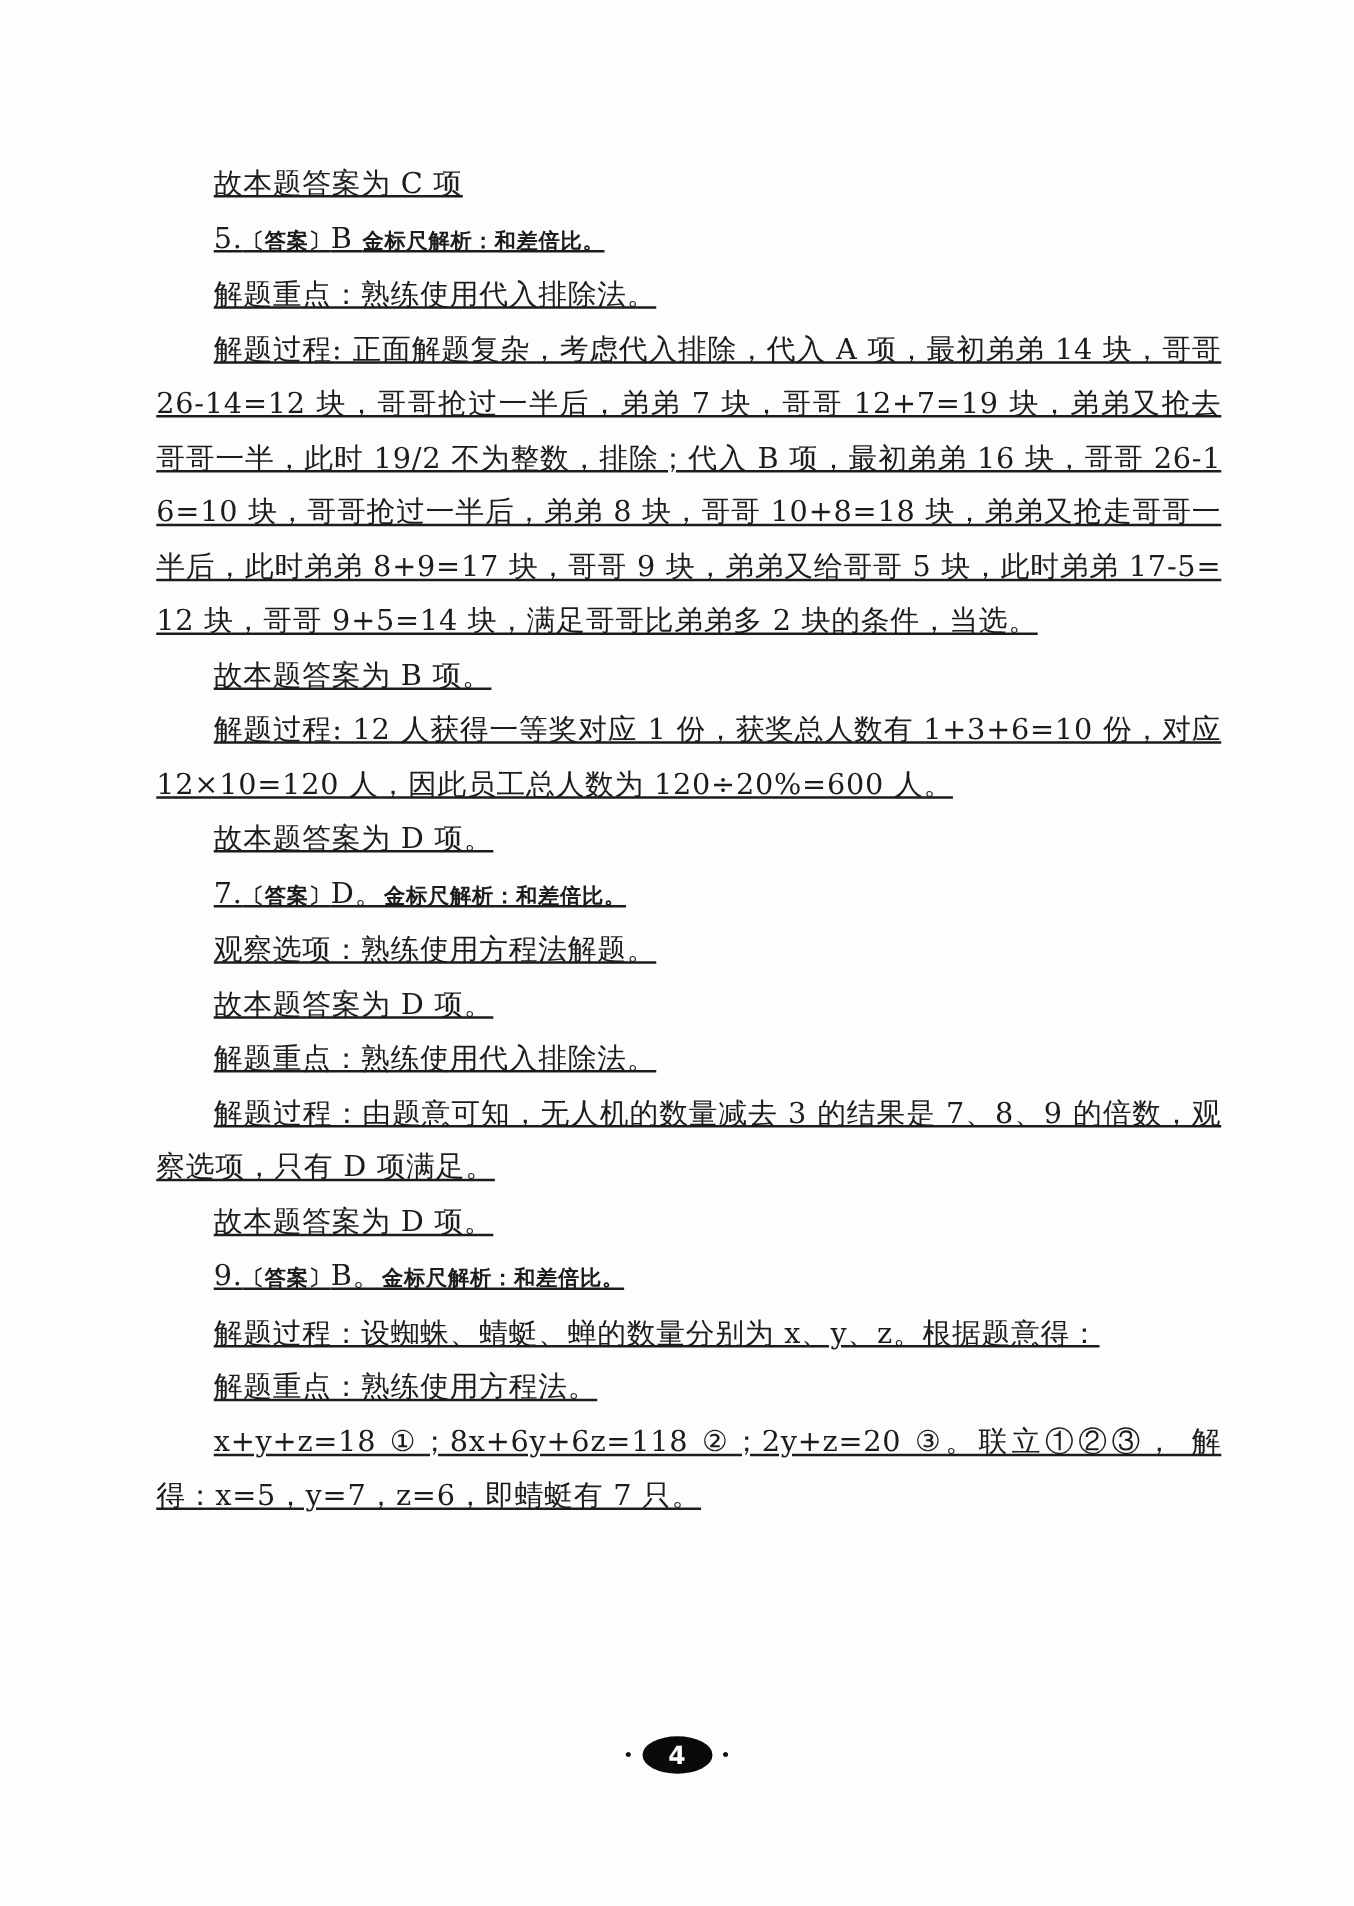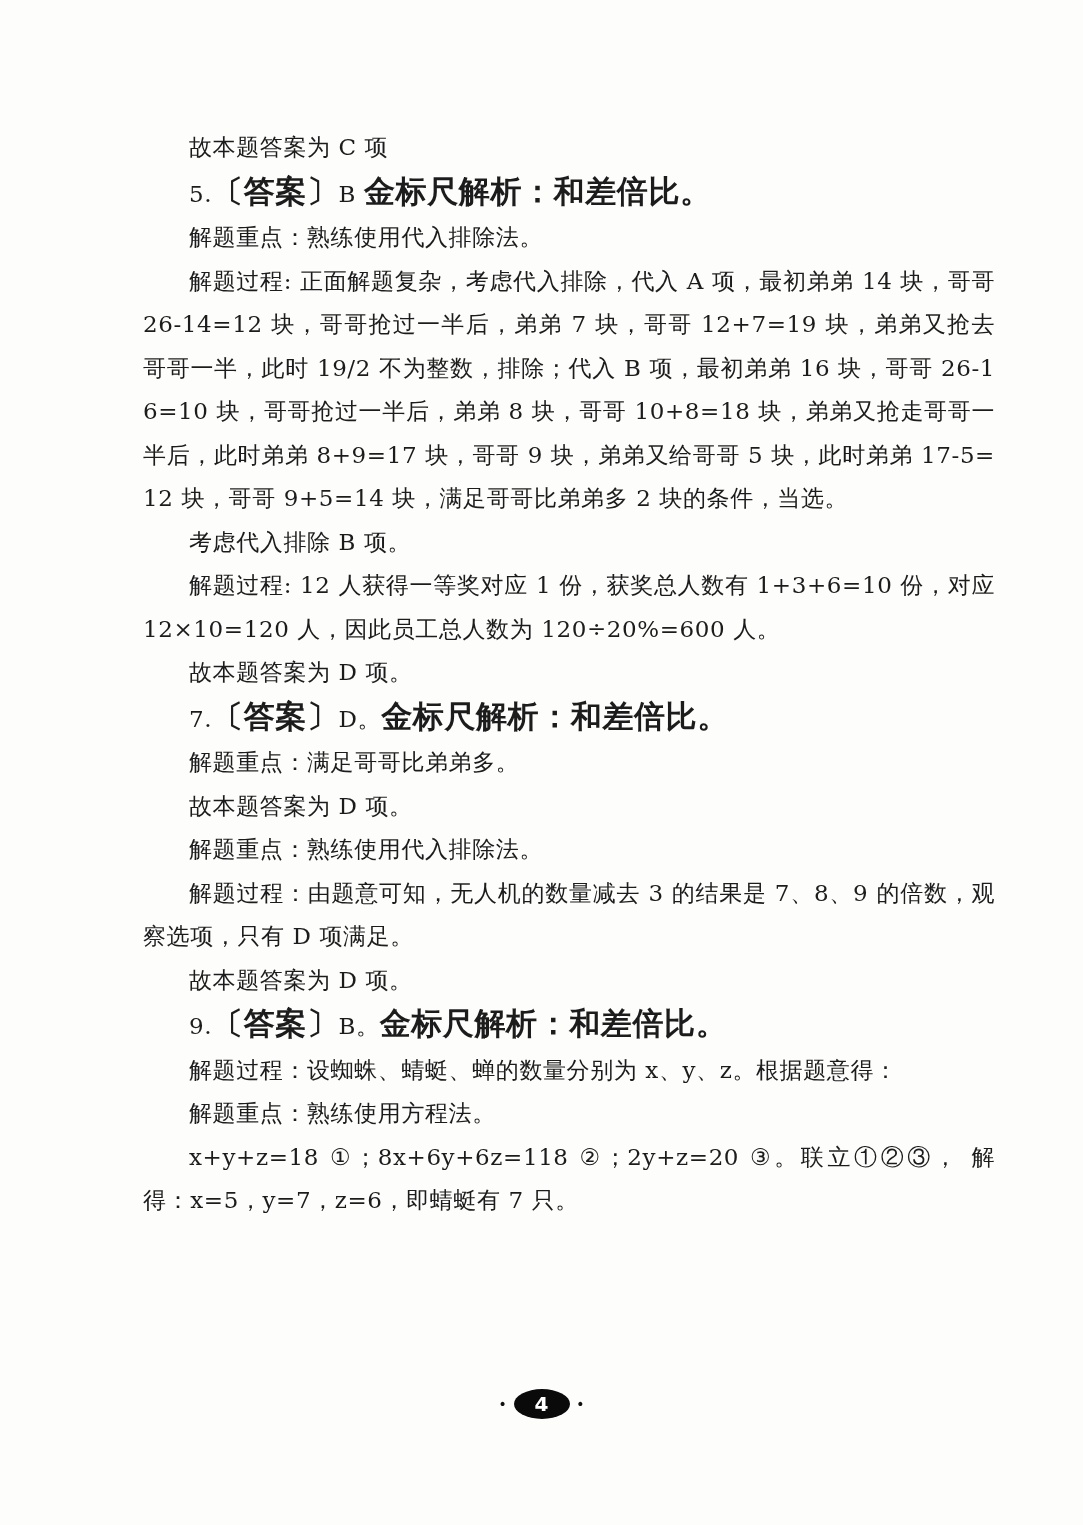--- a/index.html
+++ b/index.html
@@ -10,36 +10,37 @@
     color: #1c1c1c;
     overflow: hidden;
   }
   .page {
     position: relative;
     width: 1083px; height: 1525px;
     background: #fdfdfc;
   }
   .content {
     position: absolute;
-    top: 126px; left: 143px;
+    top: 126px; left: 125px;
     width: 852px;
+    text-decoration: underline;
   }
   .para {
     font-size: 23px;
     line-height: 43.5px;
     text-align: justify;
     text-justify: inter-character;
     letter-spacing: 0.6px;
     word-break: break-all;
   }
   .para.indent { text-indent: 2em; }
   .seg-bold {
     font-weight: 700;
     font-family: "DejaVu Sans", sans-serif;
-    font-size: 31px;
+    font-size: 17px;
   }
   .footer {
     position: absolute;
     top: 1389px; left: 0; right: 0;
     text-align: center;
     height: 34px;
   }
   .footer-inner {
     display: inline-flex;
     align-items: center;
@@ -66,25 +67,25 @@
 </style>
 </head>
 <body>
 
 <div class="page">
   <div class="content" id="content">
       <p class="para indent"><span class="seg">故本题答案为 C 项</span></p>
       <p class="para indent"><span class="seg">5.</span><span class="seg-bold">〔答案〕</span><span class="seg">B  </span><span class="seg-bold">金标尺解析：和差倍比。</span></p>
       <p class="para indent"><span class="seg">解题重点：熟练使用代入排除法。</span></p>
       <p class="para indent"><span class="seg">解题过程: 正面解题复杂，考虑代入排除，代入 A 项，最初弟弟 14 块，哥哥 26-14=12 块，哥哥抢过一半后，弟弟 7 块，哥哥 12+7=19 块，弟弟又抢去哥哥一半，此时 19/2 不为整数，排除；代入 B 项，最初弟弟 16 块，哥哥 26-16=10 块，哥哥抢过一半后，弟弟 8 块，哥哥 10+8=18 块，弟弟又抢走哥哥一半后，此时弟弟 8+9=17 块，哥哥 9 块，弟弟又给哥哥 5 块，此时弟弟 17-5=12 块，哥哥 9+5=14 块，满足哥哥比弟弟多 2 块的条件，当选。</span></p>
-      <p class="para indent"><span class="seg">考虑代入排除 B 项。</span></p>
+      <p class="para indent"><span class="seg">故本题答案为 B 项。</span></p>
       <p class="para indent"><span class="seg">解题过程: 12 人获得一等奖对应 1 份，获奖总人数有 1+3+6=10 份，对应 12×10=120 人，因此员工总人数为 120÷20%=600 人。</span></p>
       <p class="para indent"><span class="seg">故本题答案为 D 项。</span></p>
       <p class="para indent"><span class="seg">7.</span><span class="seg-bold">〔答案〕</span><span class="seg">D。</span><span class="seg-bold">金标尺解析：和差倍比。</span></p>
-      <p class="para indent"><span class="seg">解题重点：满足哥哥比弟弟多。</span></p>
+      <p class="para indent"><span class="seg">观察选项：熟练使用方程法解题。</span></p>
       <p class="para indent"><span class="seg">故本题答案为 D 项。</span></p>
       <p class="para indent"><span class="seg">解题重点：熟练使用代入排除法。</span></p>
       <p class="para indent"><span class="seg">解题过程：由题意可知，无人机的数量减去 3 的结果是 7、8、9 的倍数，观察选项，只有 D 项满足。</span></p>
       <p class="para indent"><span class="seg">故本题答案为 D 项。</span></p>
       <p class="para indent"><span class="seg">9.</span><span class="seg-bold">〔答案〕</span><span class="seg">B。</span><span class="seg-bold">金标尺解析：和差倍比。</span></p>
       <p class="para indent"><span class="seg">解题过程：设蜘蛛、蜻蜓、蝉的数量分别为 x、y、z。根据题意得：</span></p>
       <p class="para indent"><span class="seg">解题重点：熟练使用方程法。</span></p>
       <p class="para indent"><span class="seg">x+y+z=18 ①；8x+6y+6z=118 ②；2y+z=20 ③。联立①②③， 解 得：x=5，y=7，z=6，即蜻蜓有 7 只。</span></p>
     </div>
 

